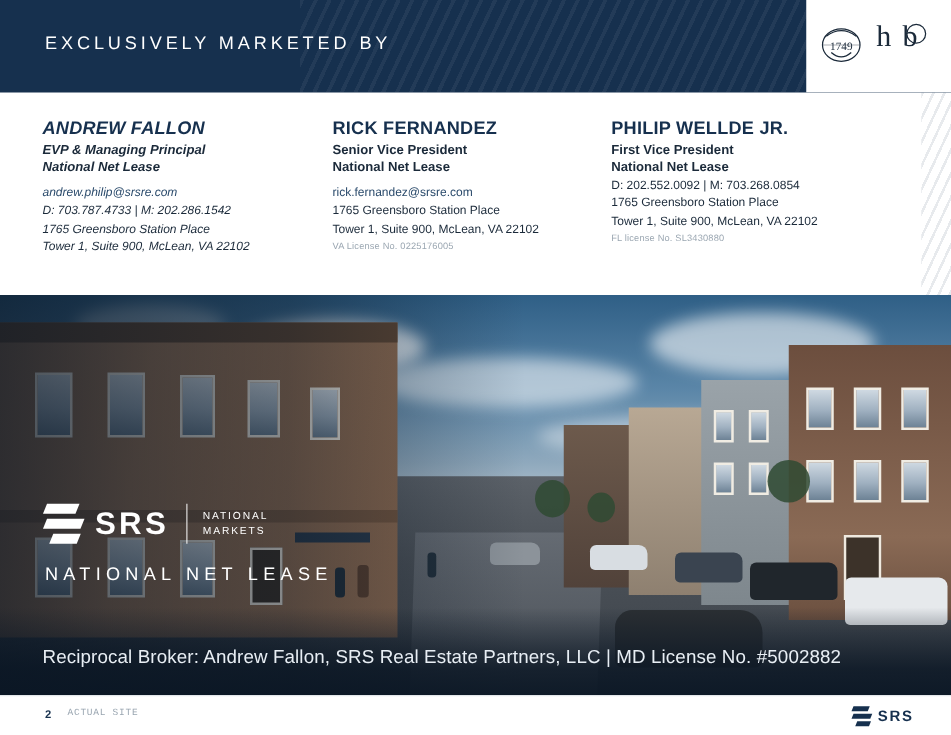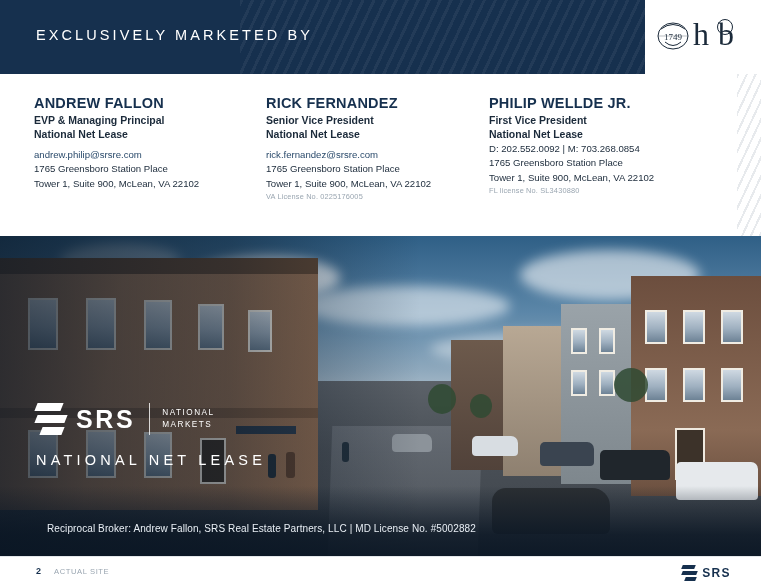--- a/index.html
+++ b/index.html
@@ -76,21 +76,21 @@
     left: 0;
     top: 2px;
     width: 40px;
     height: 40px;
   }
   .hb-letters {
     position: absolute;
     right: 0;
     top: 4px;
     font-family: "Liberation Serif", serif;
-    font-size: 32px;
+    font-size: 24px;
     color: #1b2a3a;
     letter-spacing: 1px;
     line-height: 1;
   }
   .hb-letters .b-ring {
     position: absolute;
     left: 24px;
     top: 1px;
     width: 14px;
     height: 14px;
@@ -120,21 +120,21 @@
     left: 0;
     top: 74px;
     width: 761px;
     height: 162px;
   }
   .contact {
     position: absolute;
     top: 21px;
     width: 220px;
   }
-  .contact.c0 { left: 34px; }
+  .contact.c0 { left: 34px; font-style: italic; }
   .contact.c1 { left: 266px; }
   .contact.c2 { left: 489px; }
 
   .c-name {
     font-size: 14.5px;
     font-weight: bold;
     color: #16304e;
     letter-spacing: 0.2px;
     margin-bottom: 3px;
   }
@@ -347,23 +347,23 @@
     color: #ffffff;
   }
   .nnl {
     margin-top: 16px;
     font-size: 14.5px;
     letter-spacing: 4.2px;
     color: #ffffff;
   }
   .broker-line {
     position: absolute;
-    left: 47px;
+    left: 34px;
     bottom: 22px;
-    font-size: 10px;
+    font-size: 15px;
     color: #e8eef4;
     letter-spacing: 0.1px;
   }
 
   
   .footer {
     position: absolute;
     left: 0;
     top: 556px;
     width: 761px;
@@ -379,20 +379,21 @@
     font-weight: bold;
     color: #16304e;
   }
   .footer-note {
     position: absolute;
     left: 54px;
     top: 10px;
     font-size: 7.6px;
     letter-spacing: 0.6px;
     color: #9aa6b1;
+    font-family: Liberation Mono, monospace;
   }
   .footer-logo {
     position: absolute;
     right: 30px;
     top: 8px;
     display: flex;
     align-items: center;
   }
   .footer-glyph {
     position: relative;
@@ -445,20 +446,21 @@
 
   <div class="right-hatch"></div>
 
   <div class="contacts">
 
     <div class="contact c0">
       <div class="c-name">ANDREW FALLON</div>
       <div class="c-title">EVP &amp; Managing Principal</div>
       <div class="c-title">National Net Lease</div>
       <div class="c-email">andrew.philip@srsre.com</div>
+      <div class="c-line">D: 703.787.4733 | M: 202.286.1542</div>
       <div class="c-line">1765 Greensboro Station Place</div>
       <div class="c-line">Tower 1, Suite 900, McLean, VA 22102</div>
     </div>
 
     <div class="contact c1">
       <div class="c-name">RICK FERNANDEZ</div>
       <div class="c-title">Senior Vice President</div>
       <div class="c-title">National Net Lease</div>
       <div class="c-email">rick.fernandez@srsre.com</div>
       <div class="c-line">1765 Greensboro Station Place</div>

